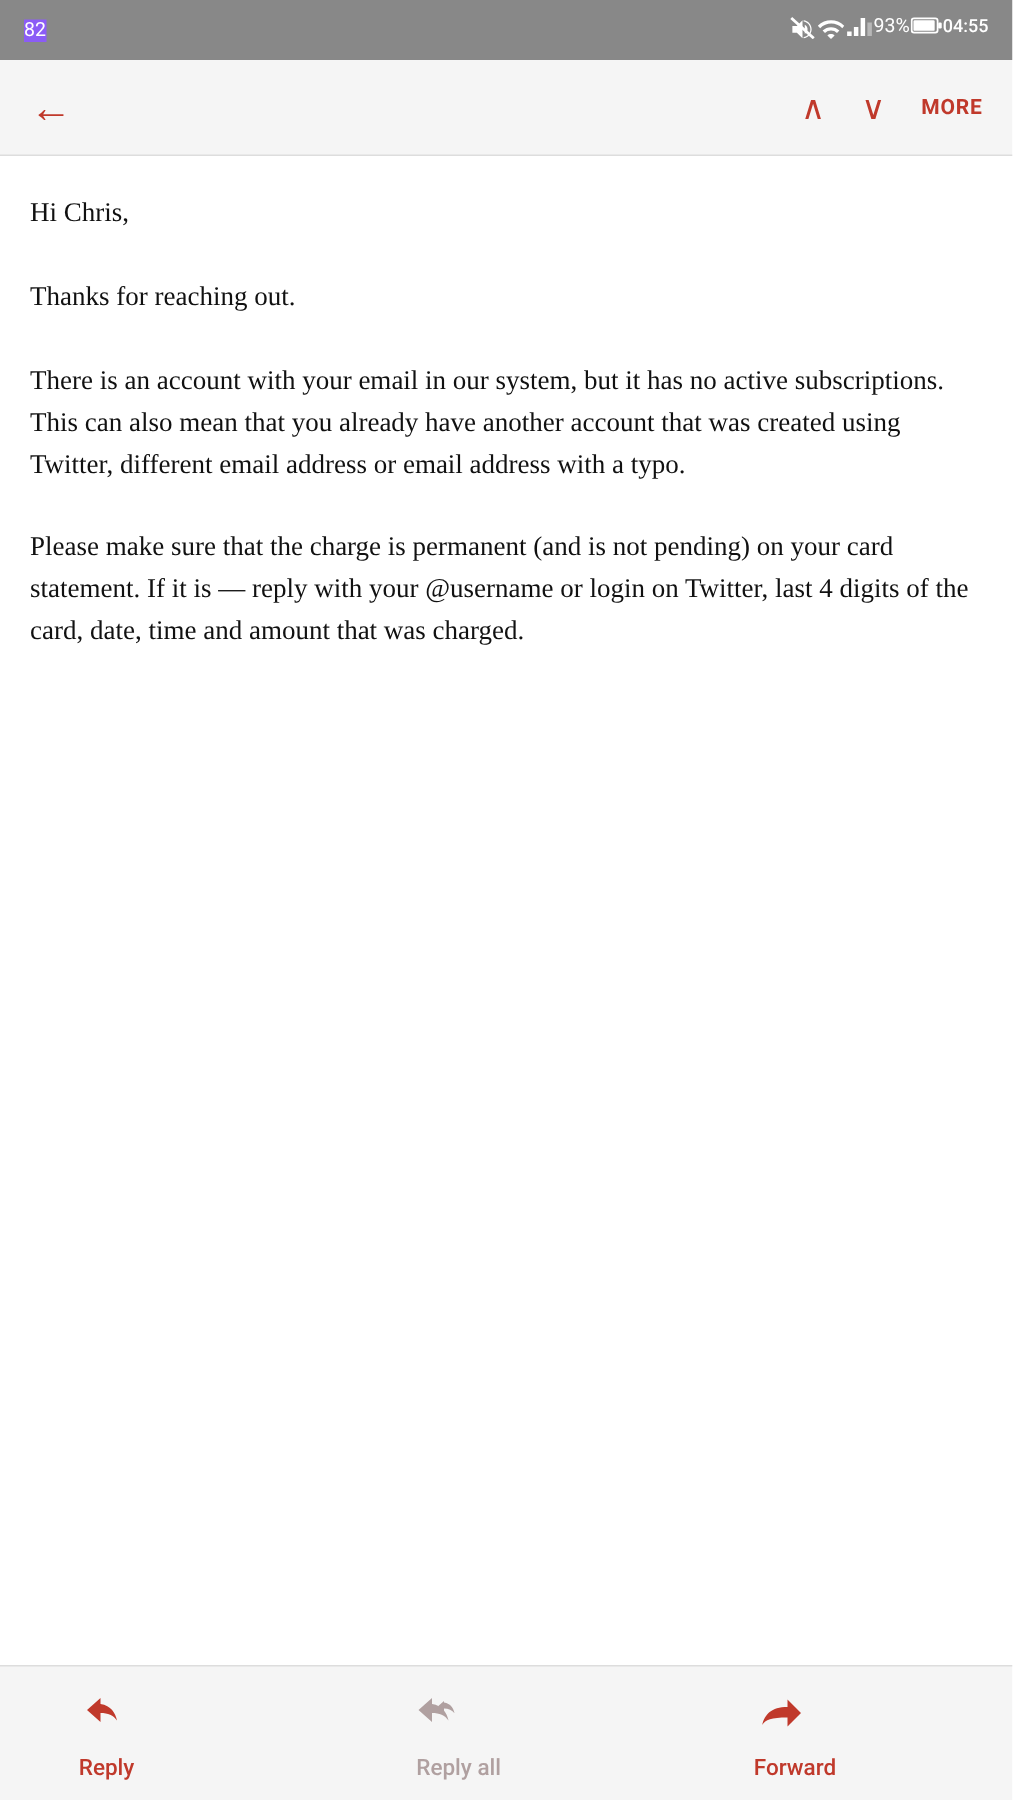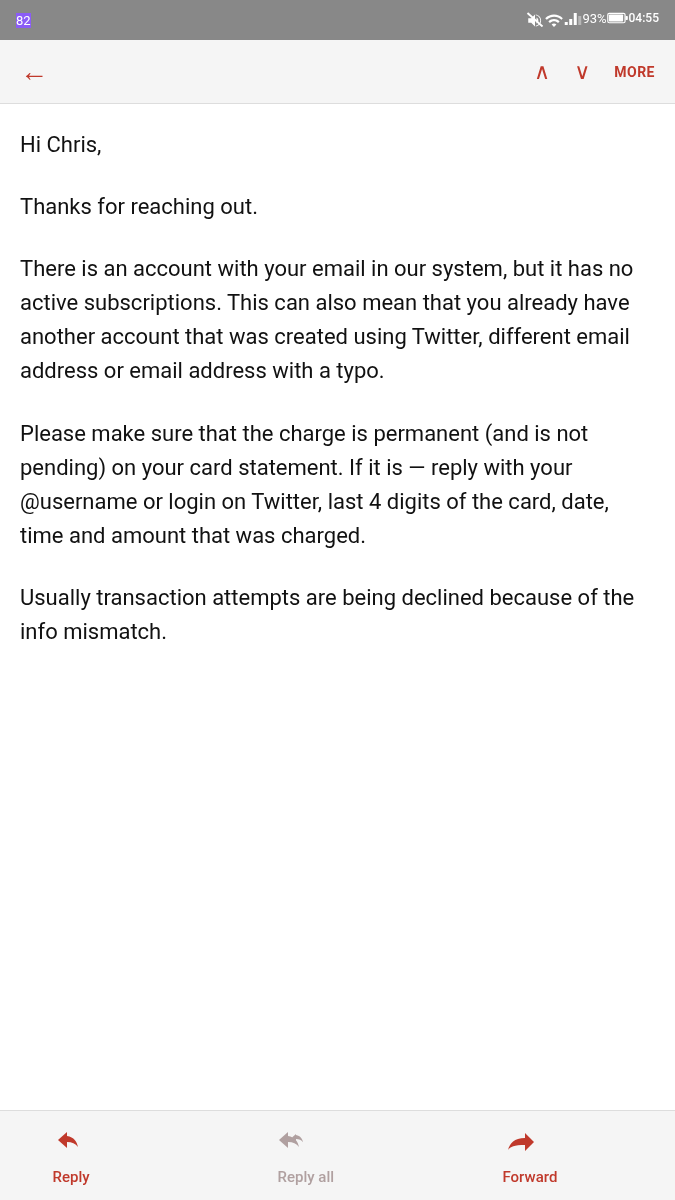--- a/index.html
+++ b/index.html
@@ -76,24 +76,25 @@
       font-size: 14px;
       font-weight: bold;
       cursor: pointer;
       letter-spacing: 0.5px;
     }
 
     
     .email-body {
       flex: 1;
       padding: 24px 20px 16px 20px;
-      font-size: 22px;
+      font-size: 18px;
       line-height: 1.55;
       color: #111;
       overflow: hidden;
+      font-family: Liberation Serif, serif;
     }
 
     .email-body p {
       margin-bottom: 28px;
     }
 
     
     .action-bar {
       height: 90px;
       background: #f5f5f5;
@@ -202,21 +203,20 @@
     <span class="nav-arrow">∨</span>
     <span class="more-label">MORE</span>
   </div>
 </div>
 
 <div class="email-body email-fade">
   <p>Hi Chris,</p>
   <p>Thanks for reaching out.</p>
   <p>There is an account with your email in our system, but it has no active subscriptions. This can also mean that you already have another account that was created using Twitter, different email address or email address with a typo.</p>
   <p>Please make sure that the charge is permanent (and is not pending) on your card statement. If it is — reply with your @username or login on Twitter, last 4 digits of the card, date, time and amount that was charged.</p>
-  <p>Usually transaction attempts are being declined because of the info mismatch.</p>
 </div>
 
 <div class="action-bar">
 
   <div class="action-item active">
     <span class="action-icon svg-icon">
       <svg width="36" height="32" viewBox="0 0 36 32" fill="#c0392b">
         <path d="M14 7l-9 8 9 8V17c5 0 8.5 1.5 11 5-1-5-4-10-11-11V7z"></path>
       </svg>
     </span>

